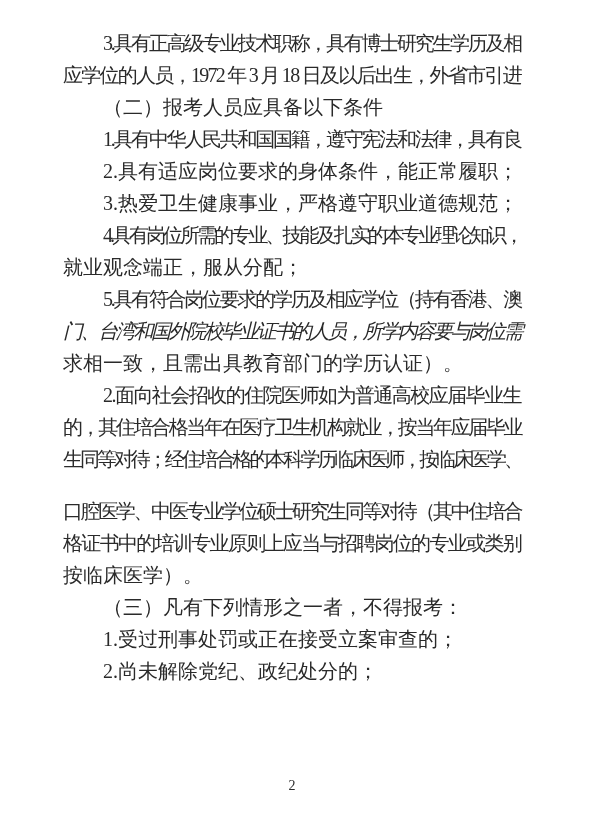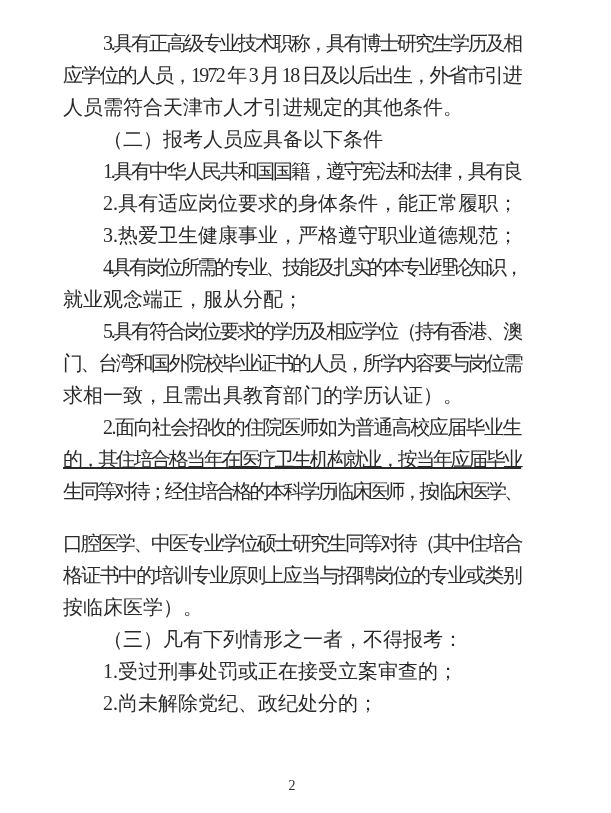--- a/index.html
+++ b/index.html
@@ -45,32 +45,31 @@
     color: #2a2a2a;
   }
 </style>
 </head>
 <body>
 
 <div class="page">
   <div class="text-block">
       <div class="line indent justify" style="letter-spacing: -2.28px;">3.具有正高级专业技术职称，具有博士研究生学历及相</div>
       <div class="line justify" style="letter-spacing: -1.73px;">应学位的人员，1972 年 3 月 18 日及以后出生，外省市引进</div>
-      <div class="line">人员需符合天津市人才引进规定的其他条件。</div>
       <div class="line indent">（二）报考人员应具备以下条件</div>
       <div class="line indent justify" style="letter-spacing: -2.28px;">1.具有中华人民共和国国籍，遵守宪法和法律，具有良</div>
       <div class="line indent">2.具有适应岗位要求的身体条件，能正常履职；</div>
       <div class="line indent">3.热爱卫生健康事业，严格遵守职业道德规范；</div>
       <div class="line indent justify" style="letter-spacing: -2.96px;">4.具有岗位所需的专业、技能及扎实的本专业理论知识，</div>
       <div class="line">就业观念端正，服从分配；</div>
       <div class="line indent justify" style="letter-spacing: -2.28px;">5.具有符合岗位要求的学历及相应学位（持有香港、澳</div>
-      <div class="line justify" style="letter-spacing: -2.38px;">门、台湾和国外院校毕业证书的人员，所学内容要与岗位需</div>
+      <div class="line justify" style="letter-spacing: -2.38px; font-style: italic;">门、台湾和国外院校毕业证书的人员，所学内容要与岗位需</div>
       <div class="line">求相一致，且需出具教育部门的学历认证）。</div>
       <div class="line indent justify" style="letter-spacing: -1.54px;">2.面向社会招收的住院医师如为普通高校应届毕业生</div>
-      <div class="line justify" style="letter-spacing: -2.38px; text-decoration: underline;">的，其住培合格当年在医疗卫生机构就业，按当年应届毕业</div>
+      <div class="line justify" style="letter-spacing: -2.38px;">的，其住培合格当年在医疗卫生机构就业，按当年应届毕业</div>
       <div class="line justify" style="letter-spacing: -3.04px;">生同等对待；经住培合格的本科学历临床医师，按临床医学、</div>
       <div class="line justify" style="letter-spacing: -2.38px; margin-top: 20px;">口腔医学、中医专业学位硕士研究生同等对待（其中住培合</div>
       <div class="line justify" style="letter-spacing: -1.68px;">格证书中的培训专业原则上应当与招聘岗位的专业或类别</div>
       <div class="line">按临床医学）。</div>
       <div class="line indent">（三）凡有下列情形之一者，不得报考：</div>
       <div class="line indent">1.受过刑事处罚或正在接受立案审查的；</div>
       <div class="line indent">2.尚未解除党纪、政纪处分的；</div>
     </div>
   <div class="page-number">2</div>
 </div>

